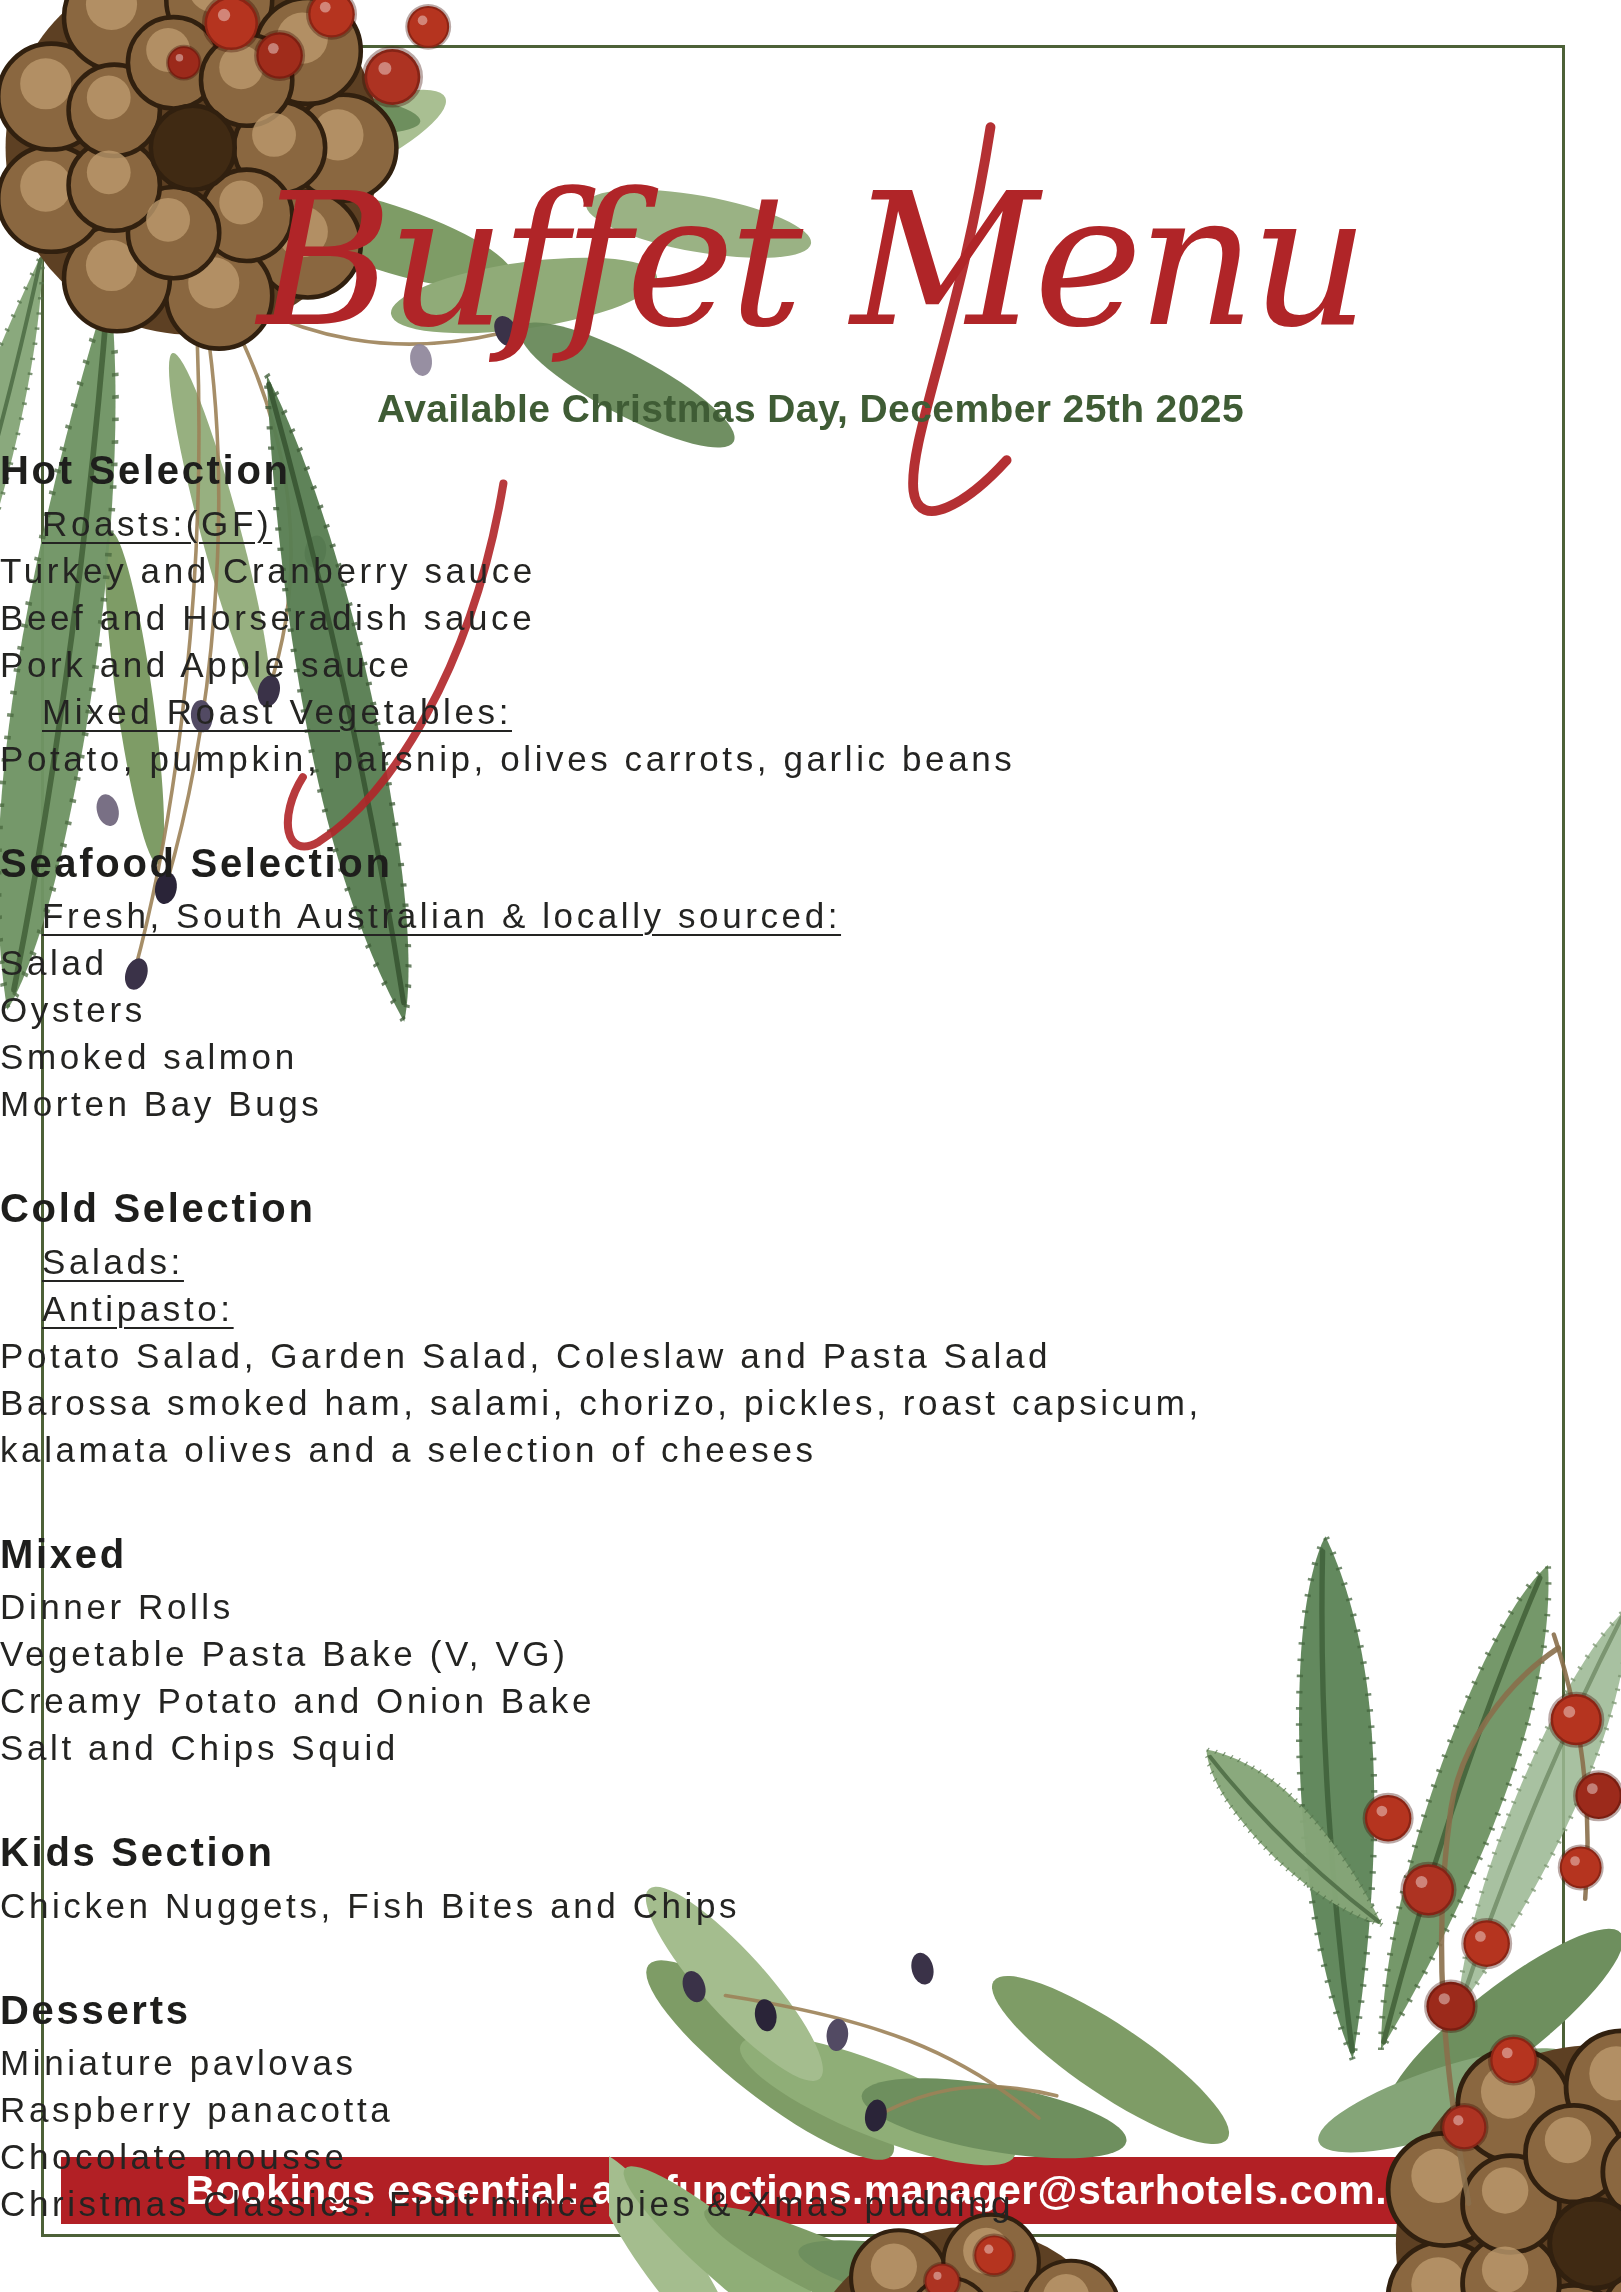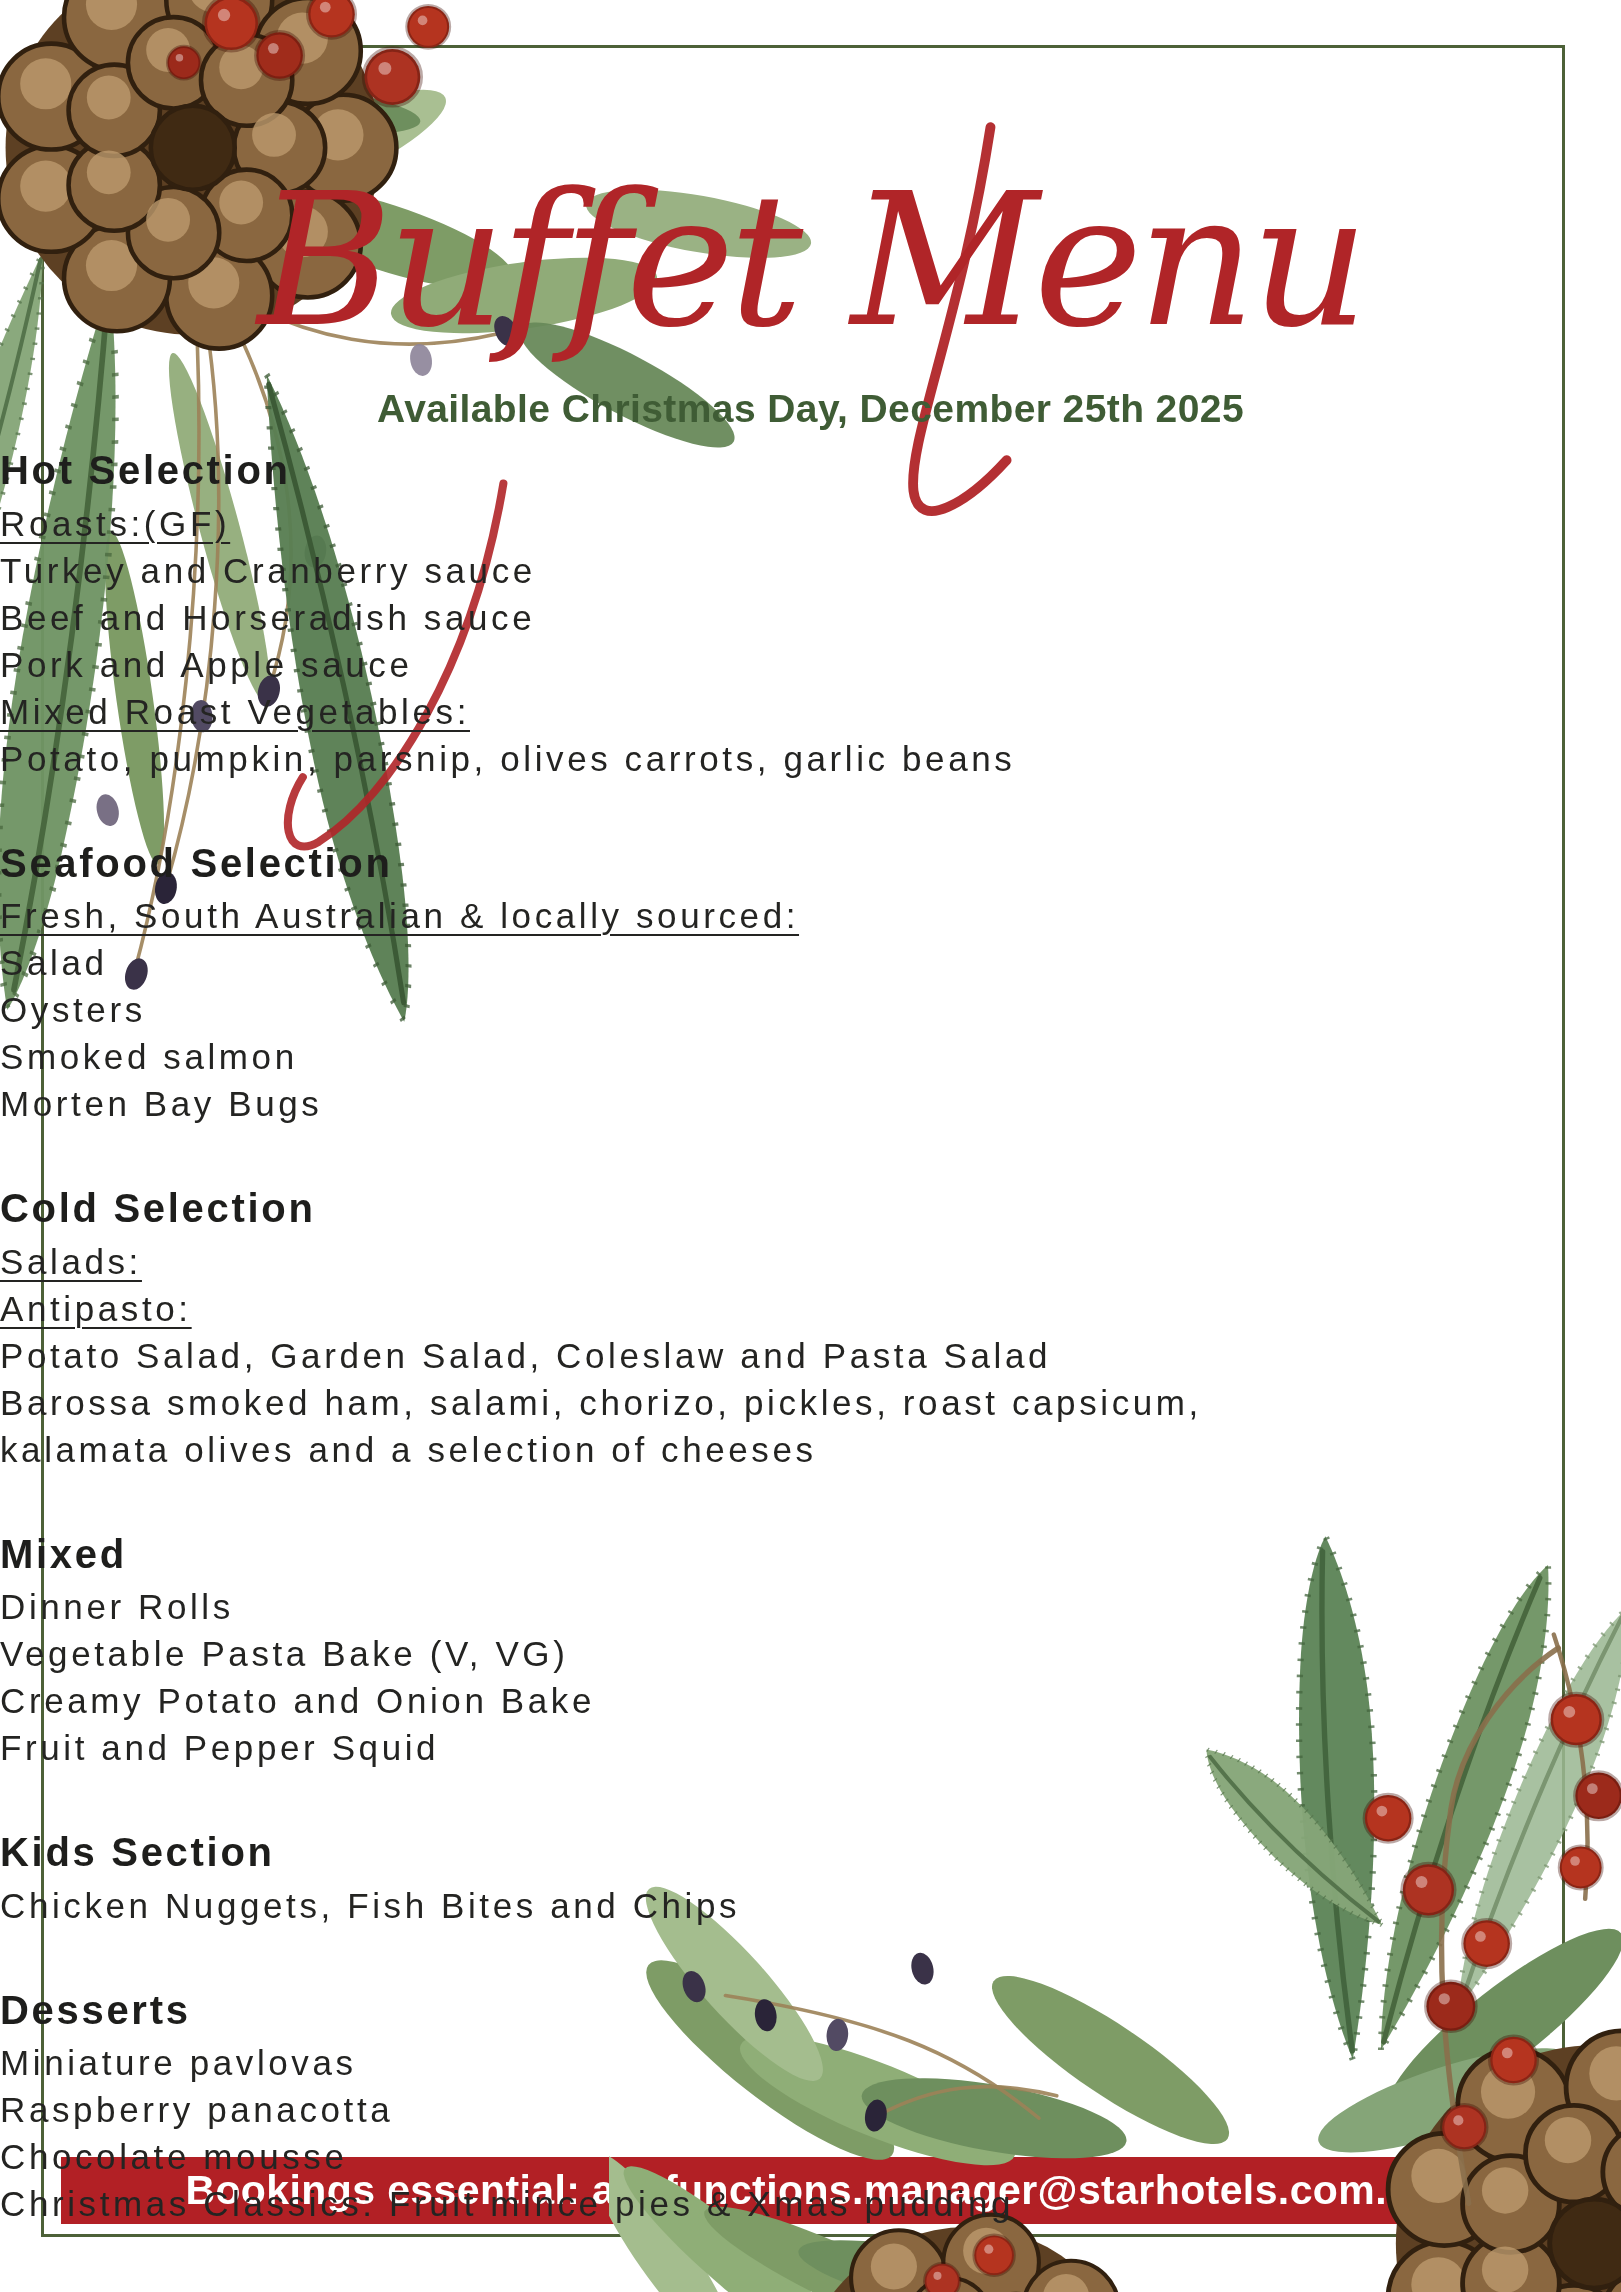--- a/index.html
+++ b/index.html
@@ -22,21 +22,21 @@
          font-size:184px;line-height:1;color:var(--accent-red);letter-spacing:-5.4px;white-space:nowrap;}
   .subtitle{position:absolute;left:0;top:387px;width:100%;text-align:center;z-index:4;
             font-size:39px;font-weight:700;color:var(--subtitle-green);letter-spacing:0.4px;}
   .menu{position:absolute;left:0;top:445px;width:100%;z-index:4;text-align:left;}
   .menu-section{margin:0 0 56px 0;}
   .menu-section .heading{margin:0 0 4.5px 0;font-size:40px;font-weight:700;letter-spacing:2.7px;
                          color:#1e1e1c;line-height:50px;}
   .menu-section .item{margin:0;font-size:35px;font-weight:400;letter-spacing:3.6px;
                       color:var(--text-dark);line-height:47px;white-space:nowrap;}
   .menu-section .item.underlined{text-decoration:underline;text-underline-offset:6.3px;
-                                 text-decoration-thickness:2.2px;}
+                                 text-decoration-thickness:2.2px;padding-left:42px;}
   
   .fb{fill:var(--frond-fill,#6f9464);opacity:.96}
   .fs{fill:none;stroke:var(--frond-spine,#49683f);stroke-width:6;stroke-linecap:round}
   .fe{fill:none;stroke:var(--frond-spine,#49683f);stroke-width:7;stroke-dasharray:3 16;opacity:.75}
   .pc-base{fill:#5d4023}
   .pc-scale{fill:var(--pinecone-brown);stroke:#31200f;stroke-width:5}
   .pc-hi{fill:#bc9a6d;opacity:.8}
   .pc-dark{fill:#402a13;stroke:#31200f;stroke-width:5}
   .stem{fill:none;stroke:#9c8258;stroke-width:4;opacity:.9;stroke-linecap:round}
 </style>
@@ -253,21 +253,21 @@
         <p class="item underlined">Antipasto:</p>
         <p class="item">Potato Salad, Garden Salad, Coleslaw and Pasta Salad</p>
         <p class="item">Barossa smoked ham, salami, chorizo, pickles, roast capsicum,</p>
         <p class="item">kalamata olives and a selection of cheeses</p>
       </section>
       <section class="menu-section">
         <h2 class="heading">Mixed</h2>
         <p class="item">Dinner Rolls</p>
         <p class="item">Vegetable Pasta Bake (V, VG)</p>
         <p class="item">Creamy Potato and Onion Bake</p>
-        <p class="item">Fruit and Pepper Squid</p>
+        <p class="item">Salt and Chips Squid</p>
       </section>
       <section class="menu-section">
         <h2 class="heading">Kids Section</h2>
         <p class="item">Chicken Nuggets, Fish Bites and Chips</p>
       </section>
       <section class="menu-section">
         <h2 class="heading">Desserts</h2>
         <p class="item">Miniature pavlovas</p>
         <p class="item">Raspberry panacotta</p>
         <p class="item">Chocolate mousse</p>

